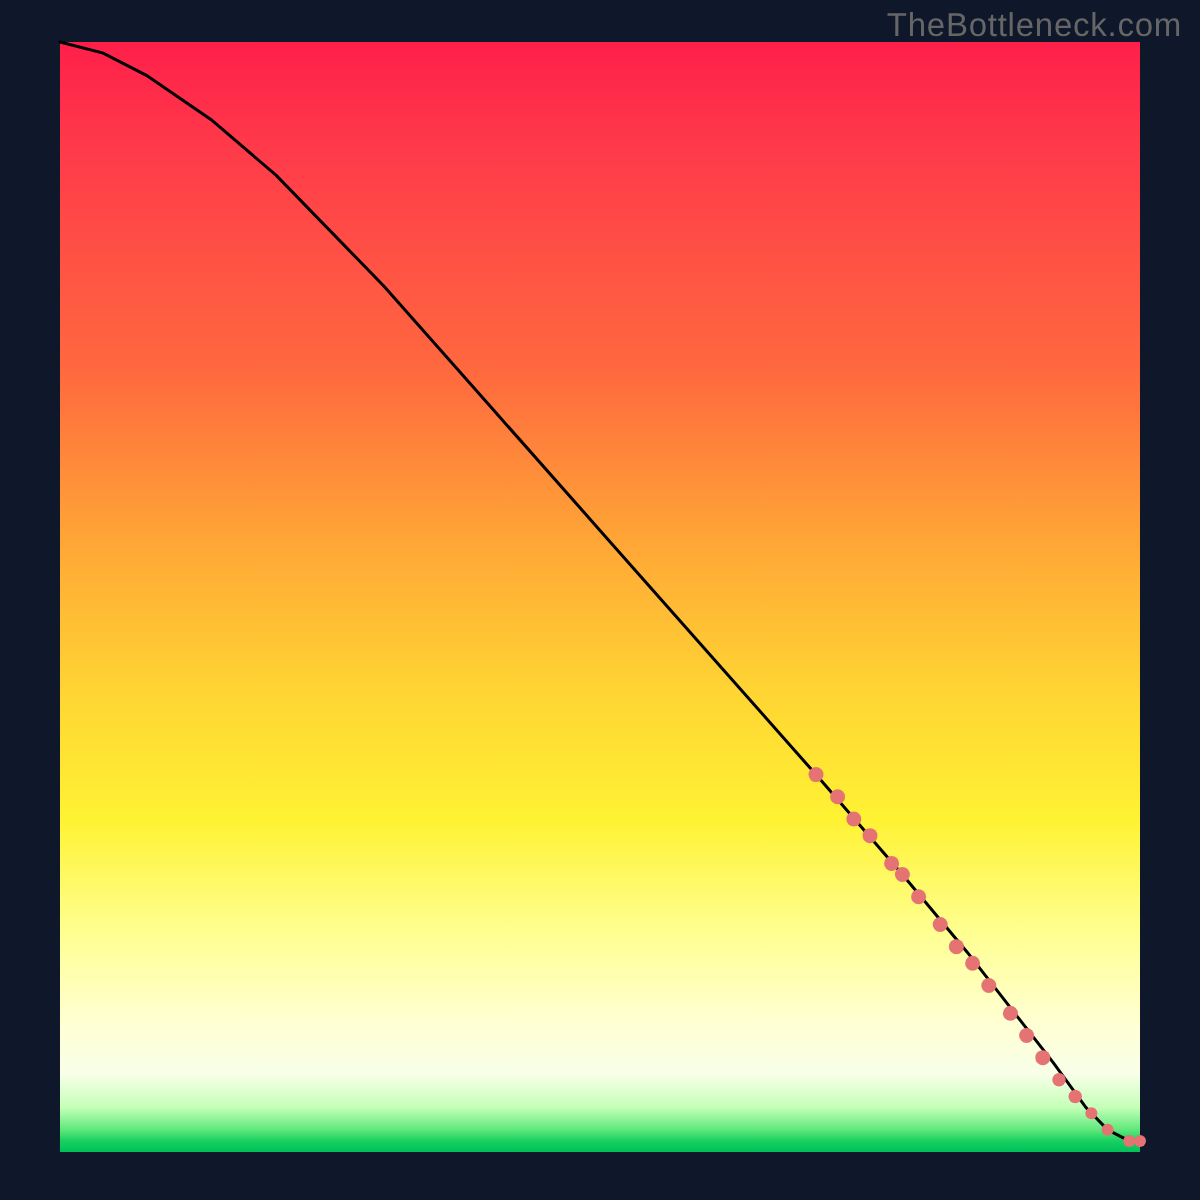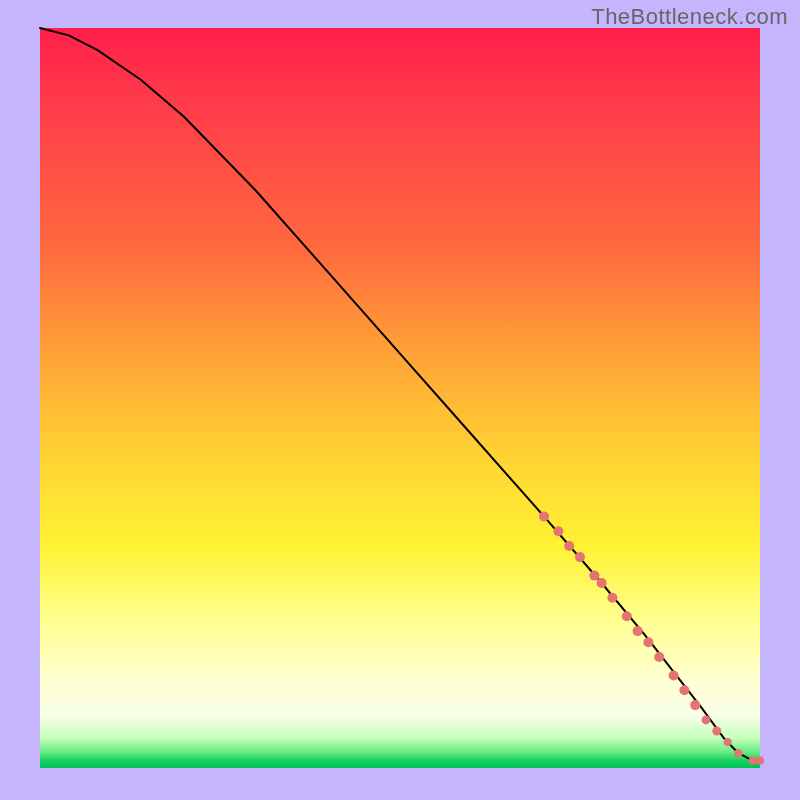--- a/index.html
+++ b/index.html
@@ -8,21 +8,21 @@
     width: 800px;
     height: 800px;
     background: #000;
     overflow: hidden;
     font-family: Arial, Helvetica, sans-serif;
   }
   .frame {
     position: relative;
     width: 800px;
     height: 800px;
-    background: #c4b5fd;
+    background: #0f172a;
   }
   .watermark {
     position: absolute;
     top: 4px;
     right: 12px;
     color: #666;
     font-size: 22px;
     font-weight: 500;
     letter-spacing: 0.5px;
     z-index: 10;

